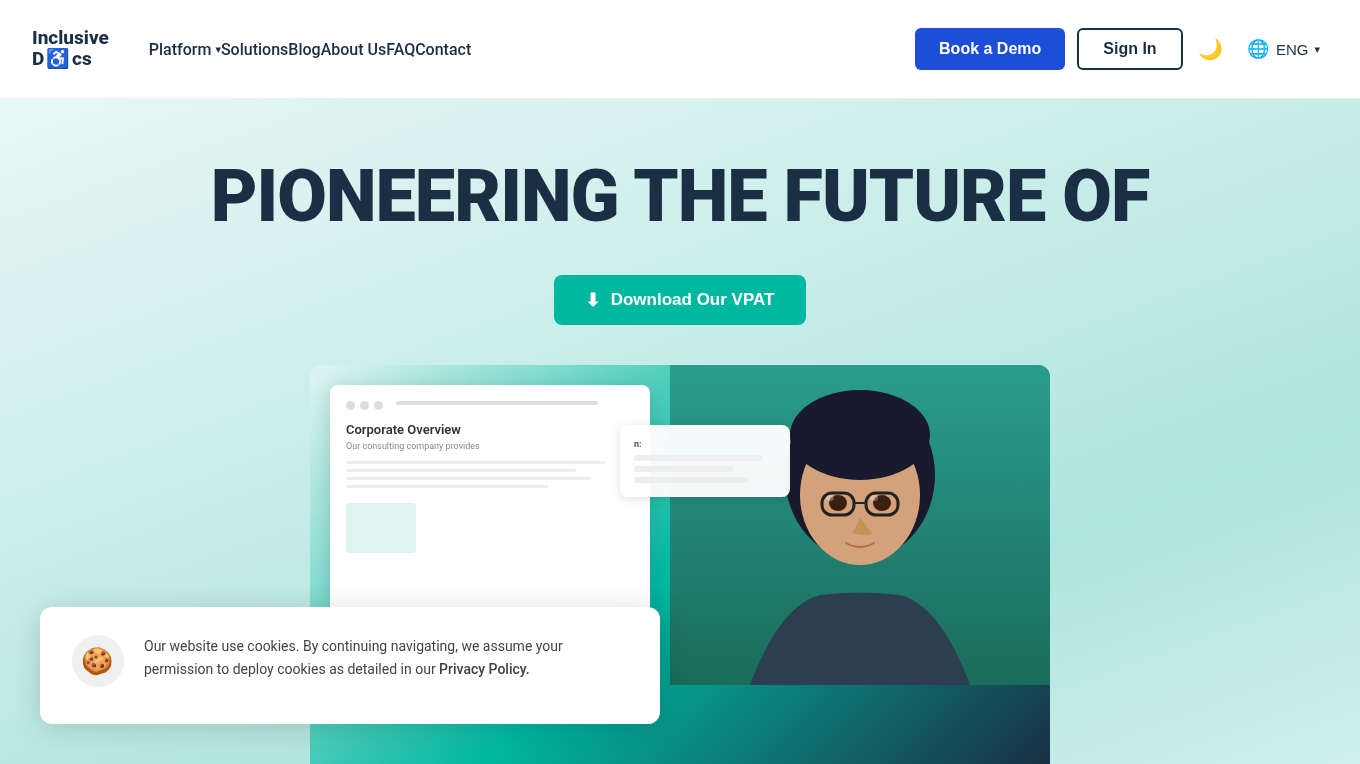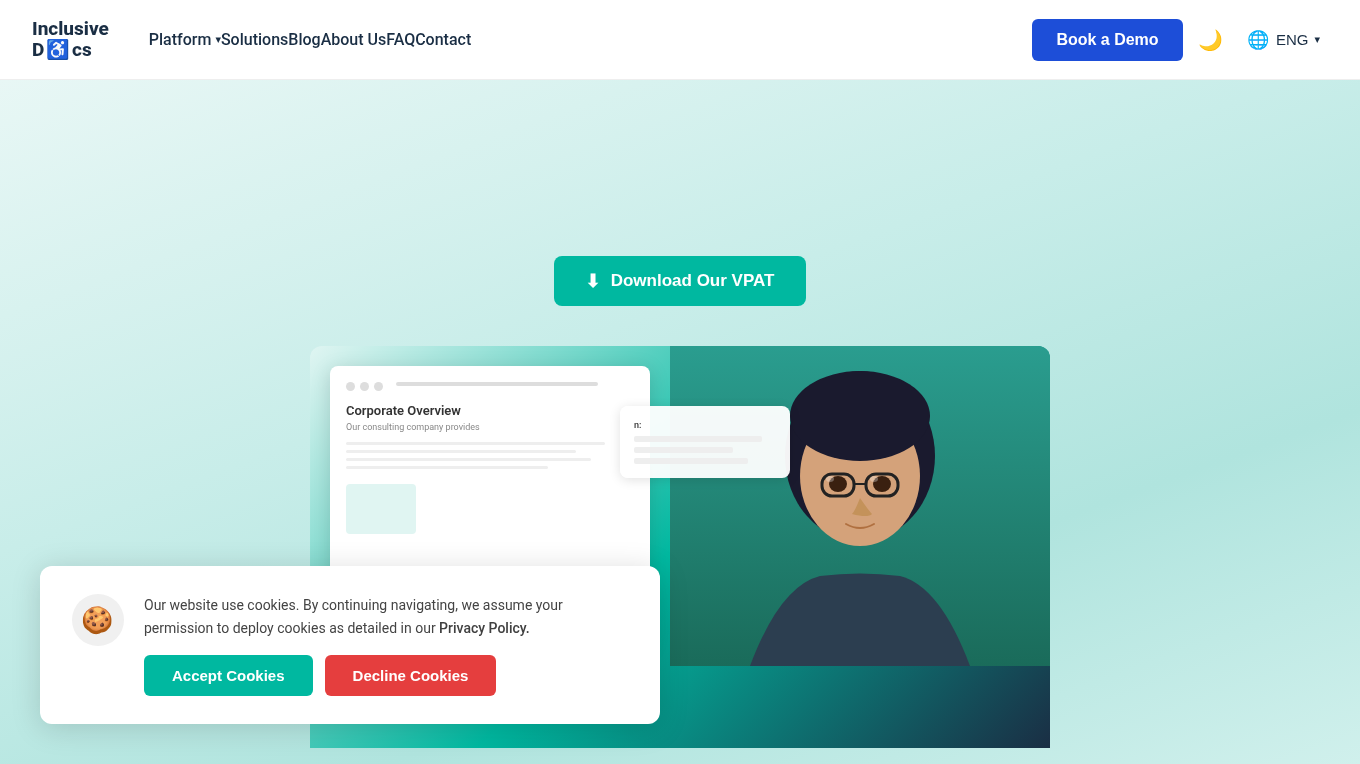--- a/index.html
+++ b/index.html
@@ -9,21 +9,21 @@
       min-height: 764px;
       overflow-x: hidden;
     }
 
     
     .navbar {
       display: flex;
       align-items: center;
       justify-content: space-between;
       padding: 0 32px;
-      height: 80px;
+      height: 99px;
       background: #fff;
       border-bottom: 1px solid #eee;
       position: relative;
       z-index: 100;
     }
     .navbar-left {
       display: flex;
       align-items: center;
       gap: 40px;
     }
@@ -354,34 +354,35 @@
       <li>
         <a href="#">
           <span>Contact</span>
         </a>
       </li>
     </ul>
   </div>
 
   <div class="navbar-right">
     <button class="btn-book-demo">Book a Demo</button>
+    <button class="btn-sign-in">Sign In</button>
     <button class="dark-mode-btn">
       <span>🌙</span>
     </button>
     <button class="lang-selector">
       <span class="lang-globe">🌐</span>
       <span>ENG</span>
       <span class="chevron-icon">▾</span>
     </button>
   </div>
 </nav>
 
 <section class="hero">
   <h1 class="hero-title">
-    <br>
+    <span>PIONEERING THE FUTURE OF</span><br>
   </h1>
 
   <button class="btn-download-vpat">
     <span class="download-icon">⬇</span>
     <span>Download Our VPAT</span>
   </button>
 
   <div class="hero-image-container">
 
     <div class="doc-mockup">
@@ -440,18 +441,14 @@
 </section>
 
 <div class="cookie-banner">
   <div class="cookie-icon-circle">
     <span>🍪</span>
   </div>
   <div class="cookie-content">
     <p class="cookie-text">
       <span>Our website use cookies. By continuing navigating, we assume your permission to deploy cookies as detailed in our </span><a href="#" class="cookie-policy-link">Privacy Policy.</a>
     </p>
-    <div class="cookie-buttons">
-      <button class="btn-accept-cookies">Accept Cookies</button>
-      <button class="btn-decline-cookies">Decline Cookies</button>
-    </div>
   </div>
 </div>
 
 </body></html>

